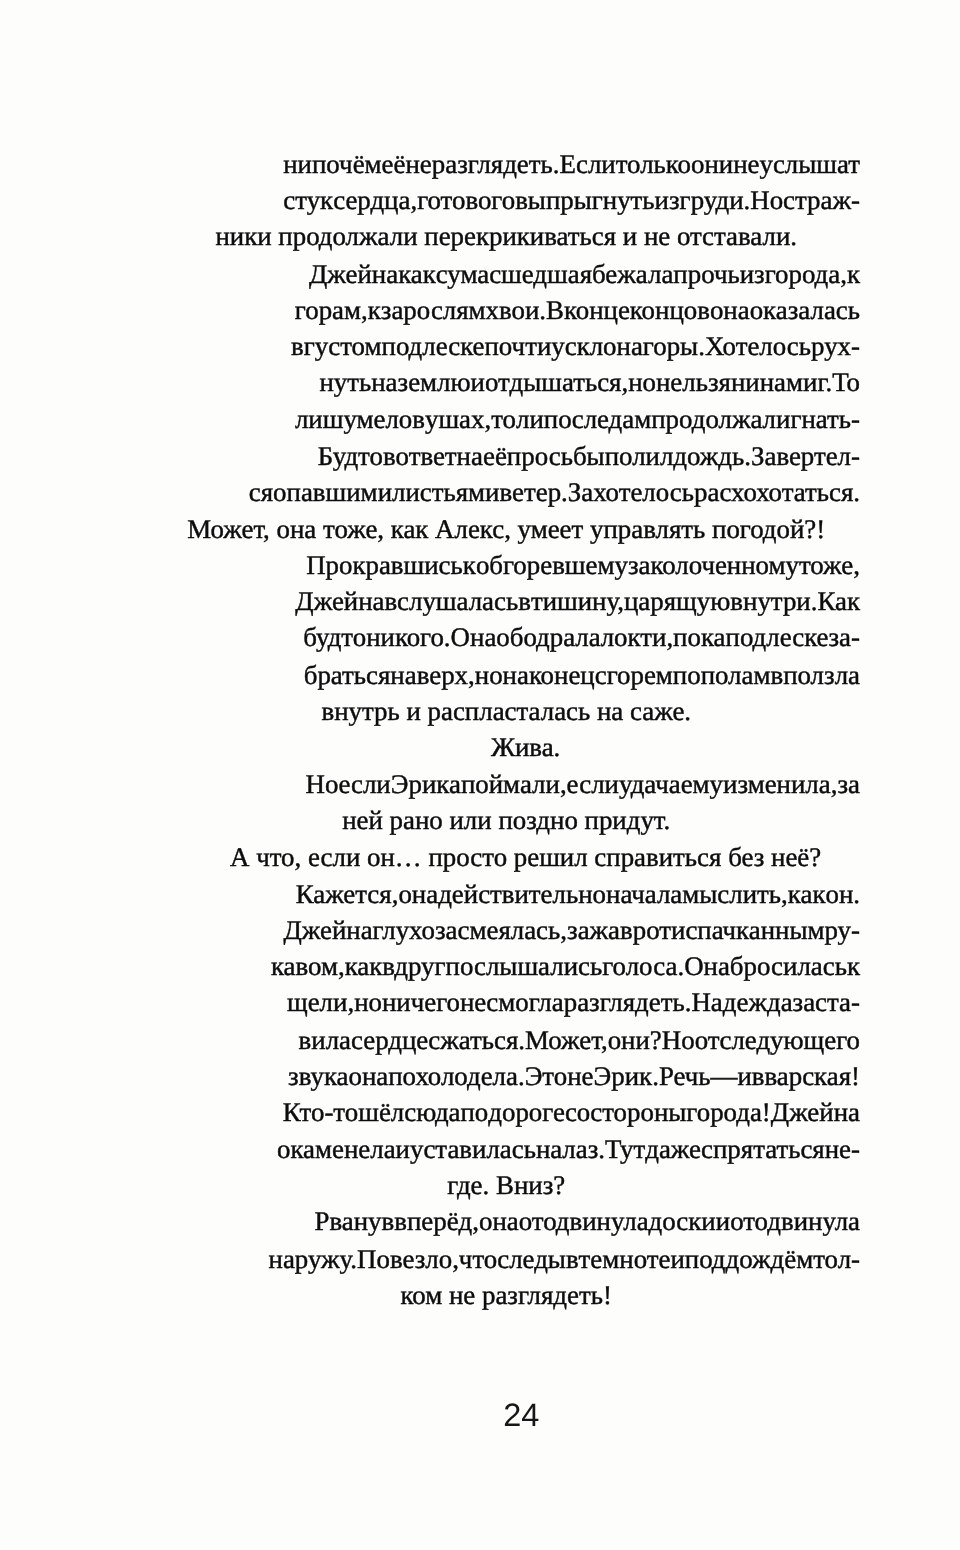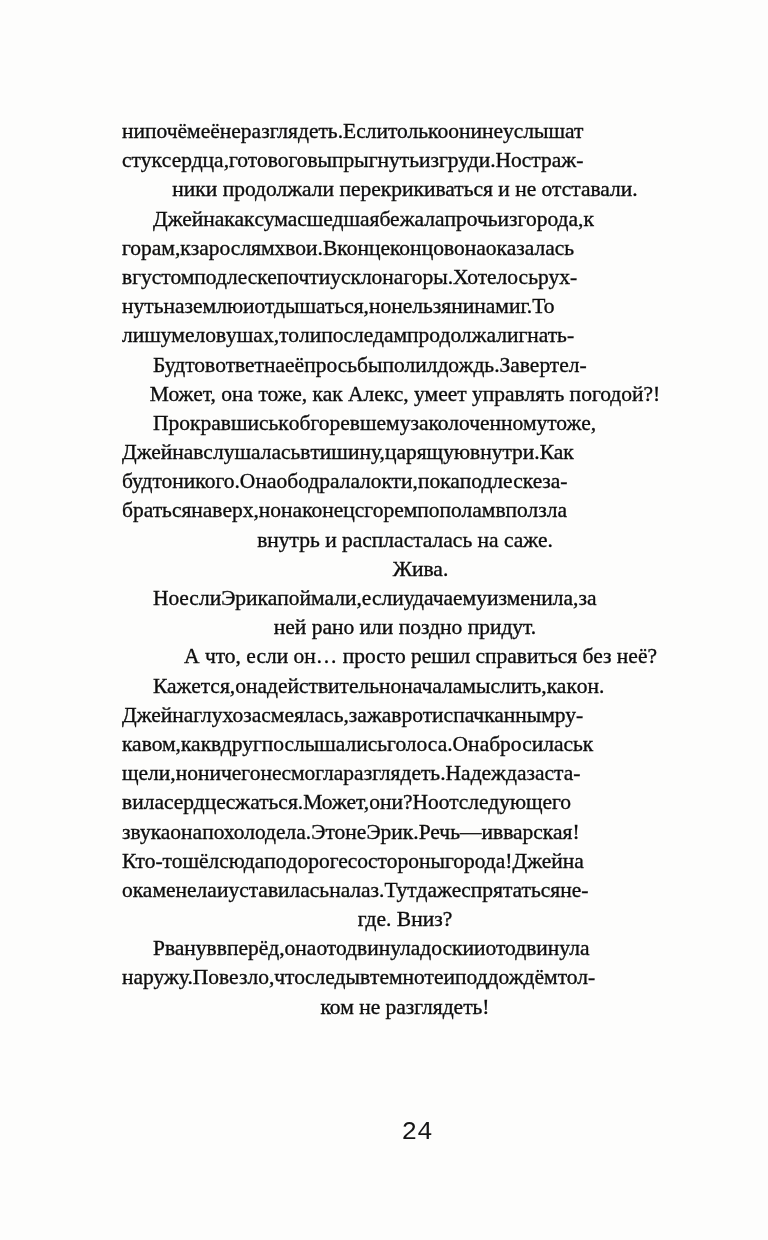--- a/index.html
+++ b/index.html
@@ -29,41 +29,41 @@
     color: #0d0d0d;
     -webkit-text-stroke: 0.35px #0d0d0d;
   }
   .line {
     height: 29.2px;
     white-space: nowrap;
   }
   
   .line.just {
     display: flex;
-    justify-content: flex-start;
+    justify-content: flex-end;
     white-space: normal;
   }
   
   .line.first {
     padding-left: 31px;
   }
   
   .line.last {
     text-align: center;
   }
   .line .w {
     display: inline-block;
     white-space: pre;
   }
   .page-number {
     position: absolute;
     top: 1119px;
     left: 417px;
     transform: translateX(-50%);
-    font-family: Liberation Mono, monospace;
+    font-family: Liberation Sans, sans-serif;
     font-size: 26px;
     line-height: 1;
     color: #161616;
   }
 </style>
 </head>
 <body>
 
 <div class="page">
   <div class="text-block">
@@ -150,20 +150,28 @@
         <span class="w">Будто</span>
         <span class="w">в</span>
         <span class="w">ответ</span>
         <span class="w">на</span>
         <span class="w">её</span>
         <span class="w">просьбы</span>
         <span class="w">полил</span>
         <span class="w">дождь.</span>
         <span class="w">Завертел-</span>
       </div>
+      <div class="line just">
+        <span class="w">ся</span>
+        <span class="w">опавшими</span>
+        <span class="w">листьями</span>
+        <span class="w">ветер.</span>
+        <span class="w">Захотелось</span>
+        <span class="w">расхохотаться.</span>
+      </div>
       <div class="line last">Может, она тоже, как Алекс, умеет управлять погодой?!</div>
       <div class="line first just">
         <span class="w">Прокравшись</span>
         <span class="w">к</span>
         <span class="w">обгоревшему</span>
         <span class="w">заколоченному</span>
         <span class="w">тоже,</span>
       </div>
       <div class="line just">
         <span class="w">Джейна</span>

